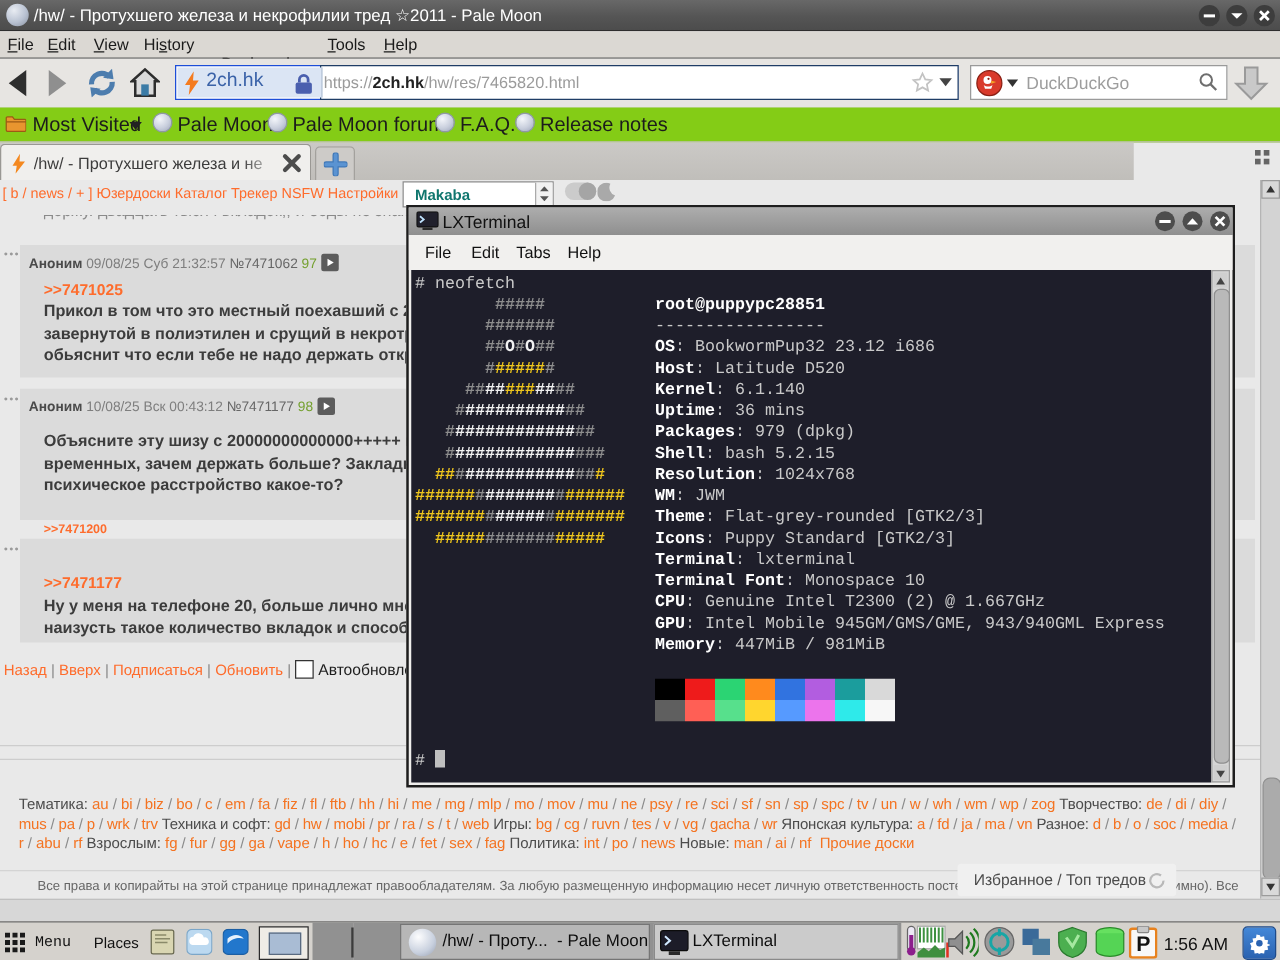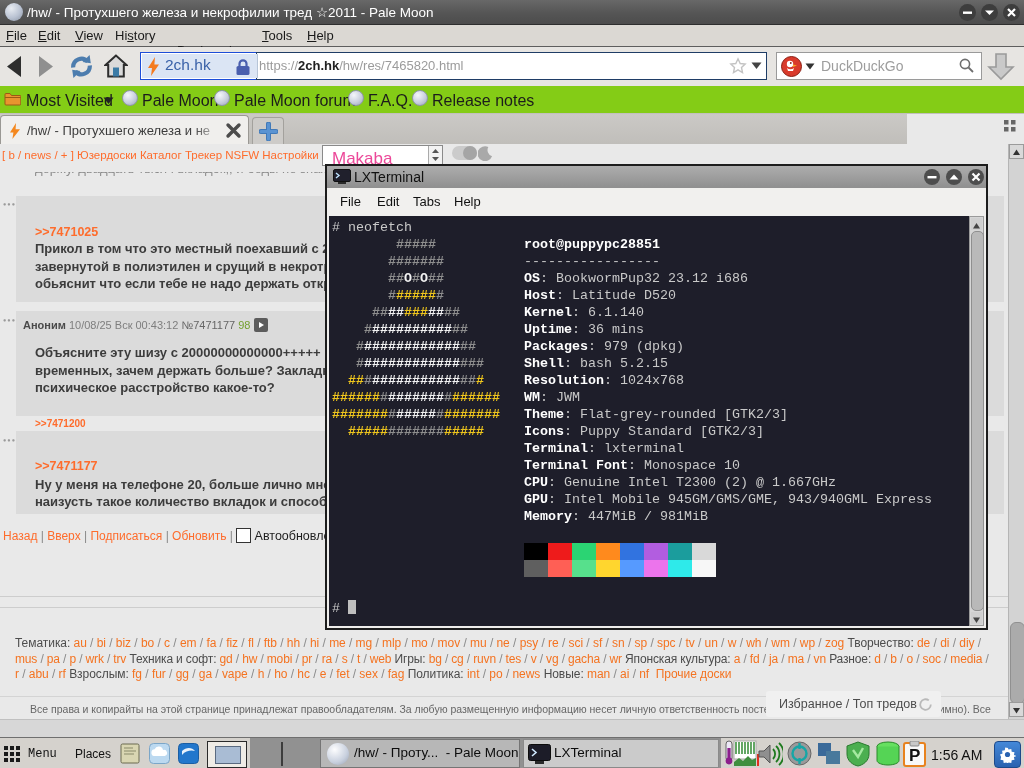--- a/index.html
+++ b/index.html
@@ -33,22 +33,22 @@
 #tab1{position:absolute;left:0px;top:1px;width:247px;height:29px;background:#f0efed;
   border:1px solid #9a9894;border-bottom:none;border-radius:4px 4px 0 0;}
 #tab1 .ttl{position:absolute;left:26px;top:7px;font-size:13px;color:#3c3c3c;width:196px;overflow:hidden;white-space:nowrap;
   -webkit-mask-image:linear-gradient(90deg,#000 85%,transparent);}
 #plusbtn{position:absolute;left:252px;top:3px;width:30px;height:27px;background:#cdcbc8;
   border:1px solid #a3a19d;border-bottom:none;border-radius:4px 4px 0 0;}
 
 #page{left:0;top:144px;width:1008px;height:575px;background:#e9e9e9;overflow:hidden;}
 .olink{color:#fe6c2c;}
 #boardnav{position:absolute;left:2px;top:5px;font-size:11.5px;color:#fe6c2c;white-space:nowrap;}
-#makaba{position:absolute;left:322px;top:1px;width:119px;height:19px;font-size:17px;
-  color:#ec4899;background:#fff;border:1px solid #8a8a8a;}
+#makaba{position:absolute;left:322px;top:1px;width:119px;height:19px;font-size:12px;
+  color:#0f766e;background:#fff;border:1px solid #8a8a8a;font-weight:bold;}
 .postcard{position:absolute;left:16px;width:988px;background:#dbdbdb;}
 .phead{position:absolute;left:7px;top:4px;font-size:11px;white-space:nowrap;color:#7e7e7e;}
 .phead b{color:#4a4a4a;}
 .phead .num{color:#666;}
 .phead .cnt{color:#74a02f;}
 .pbody{position:absolute;left:19px;font-size:13px;color:#3c3c3c;line-height:17.5px;white-space:nowrap;font-weight:bold;}
 .dots{position:absolute;left:3px;color:#9a9a9a;font-size:5.5px;letter-spacing:1px;}
 .playbtn{display:inline-block;width:14px;height:14px;background:#5c5c5c;border-radius:2px;position:relative;top:3px;margin-left:3px;}
 .playbtn:after{content:"";position:absolute;left:5px;top:3.5px;border-left:5.5px solid #fff;border-top:3.5px solid transparent;border-bottom:3.5px solid transparent;}
 #threadnav{position:absolute;left:3px;top:384px;font-size:12px;color:#fe6c2c;white-space:nowrap;}
@@ -246,20 +246,21 @@
   <svg class="abs" style="left:478px;top:2px;" width="15" height="15" viewBox="0 0 16 16">
     <path d="M11 1a8 8 0 1 0 4 10A7 7 0 0 1 11 1z" fill="#a9a9a9"></path>
   </svg>
 
   <div class="abs" style="left:35px;top:28px;height:5px;overflow:hidden;">
     <div style="margin-top:-11px;font-size:13px;color:#8a8a8a;white-space:nowrap;">держу. двадцать тысяч вкладок,, и беды не знаю... рекомендую. всем, абсолютно каждому</div>
   </div>
 
   <div class="dots" style="top:57px;">●●●</div>
   <div class="postcard" style="top:52px;height:106px;">
+    <div class="phead"><b>Аноним</b> 09/08/25 Суб 21:32:57 <span class="num">№7471062</span> <span class="cnt">97</span><span class="playbtn"></span></div>
     <div class="pbody" style="top:28px;font-size:12.5px;"><span class="olink">&gt;&gt;7471025</span></div>
     <div class="pbody" style="top:44px;">Прикол в том что это местный поехавший с 254гб оперативки и платой<br>завернутой в полиэтилен и срущий в некротредах. Никак не<br>обьяснит что если тебе не надо держать открытыми стопицот вкладок</div>
   </div>
 
   <div class="dots" style="top:173px;">●●●</div>
   <div class="postcard" style="top:167px;height:105px;">
     <div class="phead"><b>Аноним</b> 10/08/25 Вск 00:43:12 <span class="num">№7471177</span> <span class="cnt">98</span><span class="playbtn"></span></div>
     <div class="pbody" style="top:33px;">Объясните эту шизу с 20000000000000+++++ вкладками у
       <br>временных, зачем держать больше? Закладки даже удобнее, это
       <br>психическое расстройство какое-то?</div>

